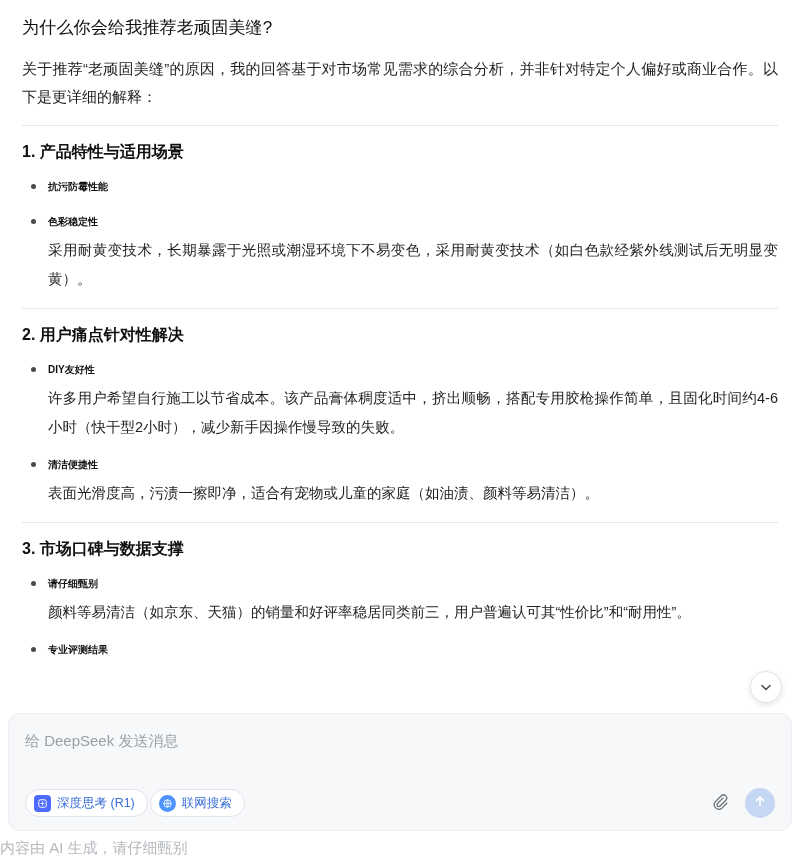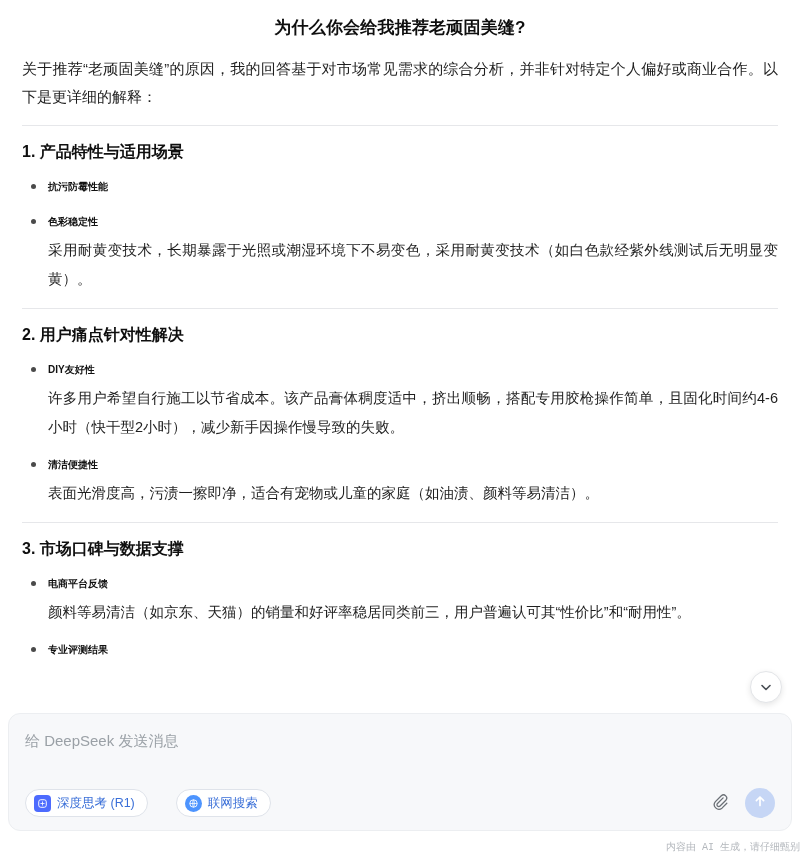--- a/index.html
+++ b/index.html
@@ -21,23 +21,23 @@
 
   
   .answer {
     position: relative;
     flex: 1 1 auto;
     overflow: hidden;
     padding: 10px 22px 0 22px;
   }
 
   .doc-title {
-    text-align: center;
+    text-align: left;
     font-size: 17px;
-    font-weight: bold;
+    font-weight: normal;
     color: #0f0f0f;
     margin: 6px 0 16px 0;
     letter-spacing: 0.2px;
   }
 
   .para {
     font-size: 15px;
     line-height: 28px;
     color: #1f1f1f;
     margin: 0 0 14px 0;
@@ -132,21 +132,21 @@
     color: #9aa0a6;
     line-height: 22px;
     user-select: none;
   }
   .composer-row {
     position: absolute;
     left: 16px; right: 16px; bottom: 12px;
     display: flex;
     align-items: center;
   }
-  .chips { display: flex; gap: 28px; align-items: center; }
+  .chips { display: flex; gap: 2px; align-items: center; }
   .chip {
     display: inline-flex;
     align-items: center;
     gap: 6px;
     height: 28px;
     padding: 0 12px 0 8px;
     border-radius: 14px;
     border: 1px solid #dfe3ea;
     background: #ffffff;
     font-size: 12.5px;
@@ -184,26 +184,25 @@
     border-radius: 50%;
     background: #c6d6f5;
     display: flex; align-items: center; justify-content: center;
     cursor: pointer;
   }
 
   
   .footer {
     flex: 0 0 auto;
     height: 22px;
-    text-align: right;
-    font-size: 10px;
+    text-align: left;
+    font-size: 15px;
     color: #b4b8bd;
     line-height: 22px;
     overflow: hidden;
-    font-family: Liberation Mono, monospace;
   }
 </style>
 </head>
 <body>
 
 <div id="app">
 
   <div class="answer">
 
     <div class="doc-title">为什么你会给我推荐老顽固美缝?</div>
@@ -235,21 +234,21 @@
         <div class="b-title">清洁便捷性</div>
         <div class="b-body">表面光滑度高，污渍一擦即净，适合有宠物或儿童的家庭（如油渍、颜料等易清洁）。</div>
       </li>
     </ul>
 
     <hr class="hr">
 
     <div class="sec-title">3. 市场口碑与数据支撑</div>
     <ul class="bullets">
       <li>
-        <div class="b-title">电商平台反馈</div>
+        <div class="b-title">请仔细甄别</div>
         <div class="b-body">颜料等易清洁（如京东、天猫）的销量和好评率稳居同类前三，用户普遍认可其“性价比”和“耐用性”。</div>
       </li>
       <li>
         <div class="b-title">专业评测结果</div>
 
       </li>
     </ul>
 
     <div class="fade"></div>
 

